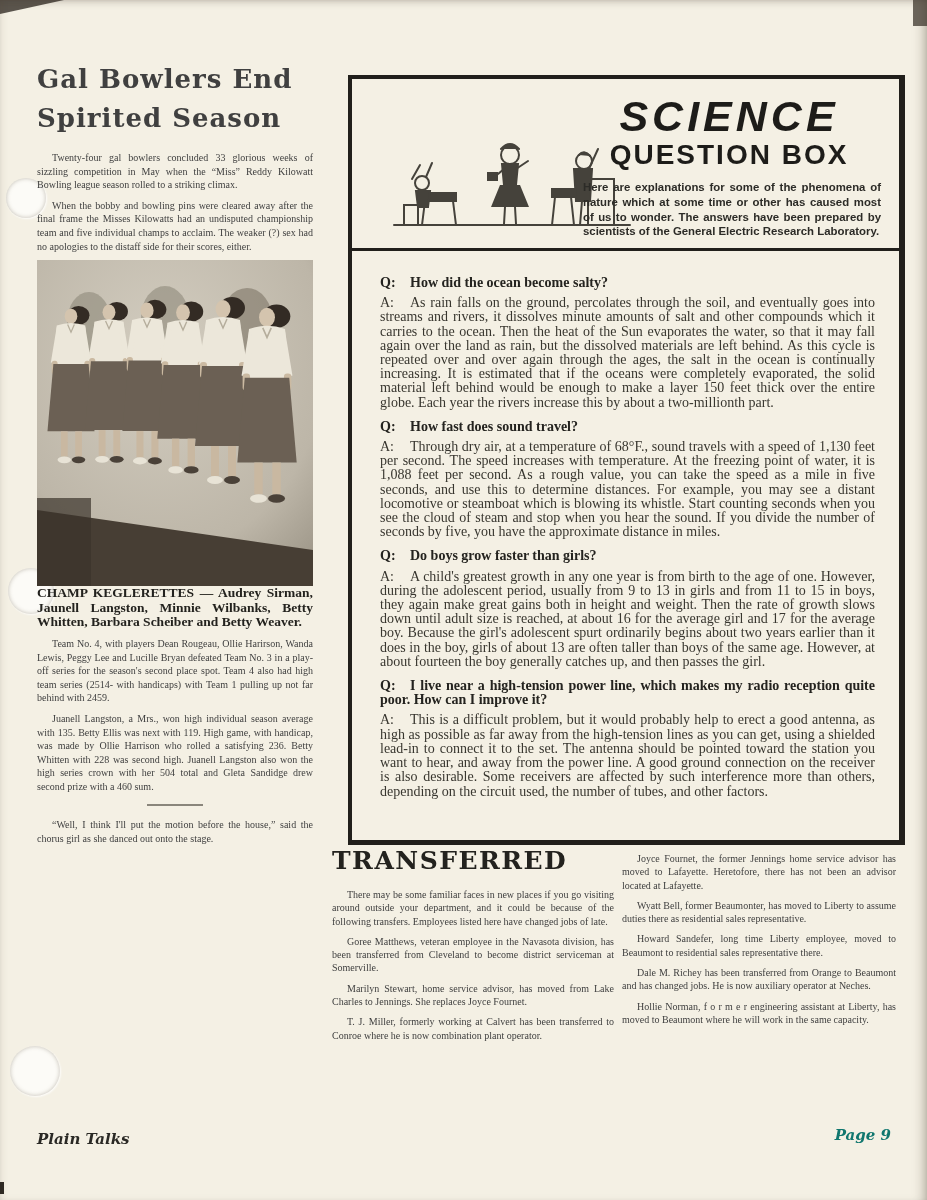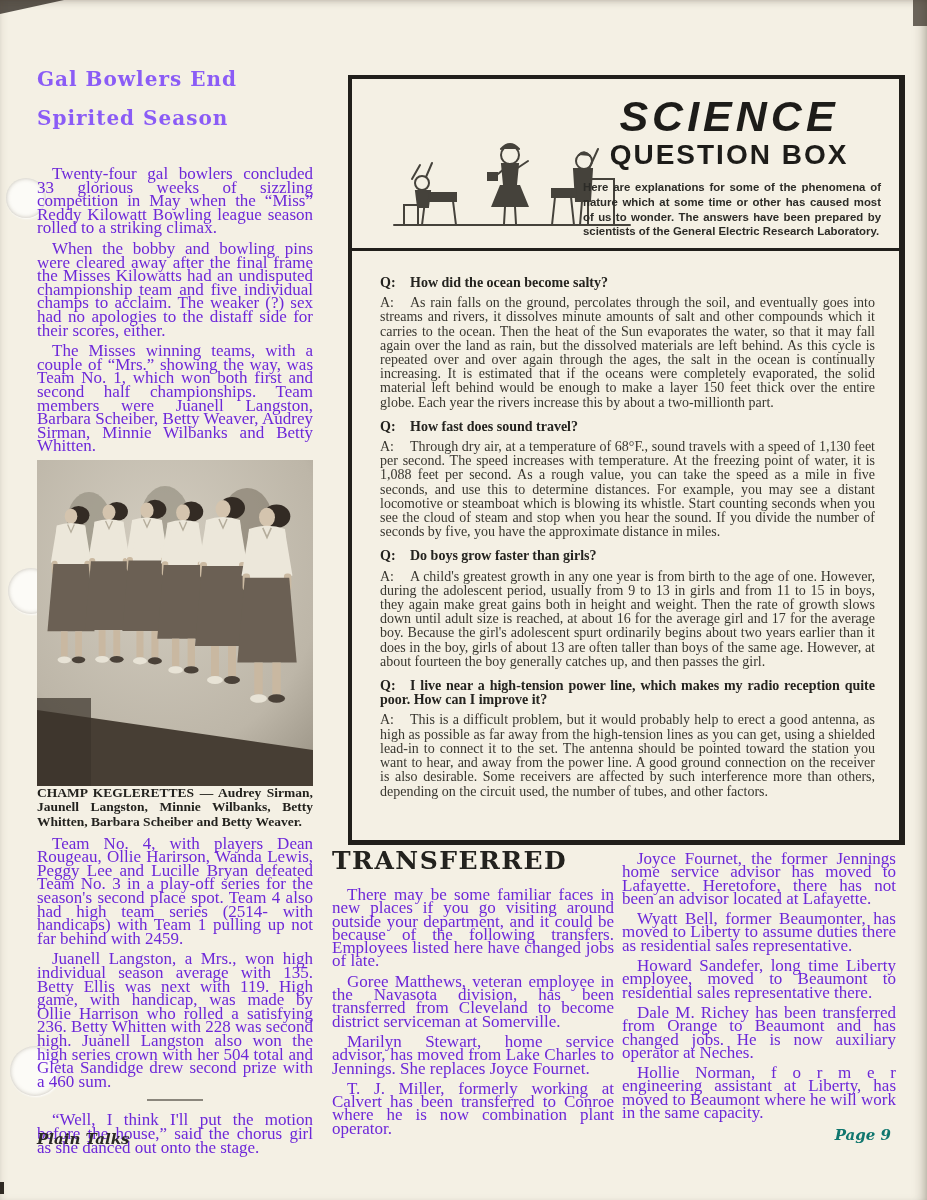--- a/index.html
+++ b/index.html
@@ -14,23 +14,23 @@
     border-top:14px solid #3f3a32; border-right:64px solid transparent; opacity:.85; }
   .corner-tr { position:absolute; top:0; right:0; width:14px; height:26px; background:#4a443a; opacity:.8; }
   .edge-tick { position:absolute; left:0; bottom:6px; width:4px; height:12px; background:#2e2a24; }
   .hole { position:absolute; background:#fcfbf7; border-radius:50%; box-shadow: inset 0 0 4px rgba(110,100,80,.4), 1px 1px 2px rgba(255,255,255,.8); }
   .hole1 { width:40px; height:40px; left:6px;  top:178px; }
   .hole2 { width:46px; height:46px; left:8px;  top:568px; }
   .hole3 { width:50px; height:50px; left:10px; top:1046px; }
 
   
   .left-col { position:absolute; left:37px; top:60px; width:276px; }
-  .headline { font-family:"DejaVu Serif", serif; font-weight:700; font-size:20px; line-height:39px;
-    letter-spacing:1px; color:#8b5cf6; margin-bottom:29px; }
-  .bp { font-size:17px; line-height:13.6px; text-align:justify; margin-bottom:7px; color:#6d28d9; }
+  .headline { font-family:"DejaVu Serif", serif; font-weight:700; font-size:26px; line-height:39px;
+    letter-spacing:1px; color:#404040; margin-bottom:13px; }
+  .bp { font-size:10px; line-height:13.6px; text-align:justify; margin-bottom:7px; color:#404040; }
   .indent { text-indent:15px; }
   .photo-wrap { width:276px; height:326px; margin-top:6px; background:#c7c1b4; overflow:hidden; }
   .caption { font-weight:700; font-size:13.5px; line-height:14.6px; text-align:justify; margin-top:0; color:#23221e; }
   .mini-rule { width:56px; border-top:2px solid #8a867c; margin:11px auto 12px auto; }
 
   
   .science-box { position:absolute; left:348px; top:75px; width:557px; height:770px;
     border:4px solid #211f1b; border-right-width:6px; border-bottom-width:5px; background:transparent; }
   .box-header { position:relative; height:172px; border-bottom:3px solid #211f1b; }
   .illo { position:absolute; left:40px; top:52px; width:240px; height:112px; }
@@ -74,21 +74,20 @@
   <div class="hole hole3"></div>
 
   <div class="left-col">
     <div class="headline">
       <div>Gal Bowlers End</div>
       <div>Spirited Season</div>
     </div>
 
     <p class="bp indent">Twenty-four gal bowlers concluded 33 glorious weeks of sizzling competition in May when the “Miss” Reddy Kilowatt Bowling league season rolled to a striking climax.</p>
     <p class="bp indent">When the bobby and bowling pins were cleared away after the final frame the Misses Kilowatts had an undisputed championship team and five individual champs to acclaim.  The weaker (?) sex had no apologies to the distaff side for their scores, either.</p>
-    <p class="bp indent">The Misses winning teams, with a couple of “Mrs.” showing the way, was Team No. 1, which won both first and second half championships.  Team members were Juanell Langston, Barbara Scheiber, Betty Weaver, Audrey Sirman, Minnie Wilbanks and Betty Whitten.</p>
 
     <div class="photo-wrap">
       <svg viewBox="0 0 276 326" width="276" height="326" preserveAspectRatio="none">
         <defs>
           <radialGradient id="wall" cx="45%" cy="30%" r="85%">
             <stop offset="0%" stop-color="#d3cdc0"></stop>
             <stop offset="70%" stop-color="#bdb6a8"></stop>
             <stop offset="100%" stop-color="#9b9486"></stop>
           </radialGradient>
           <g id="bowler">

